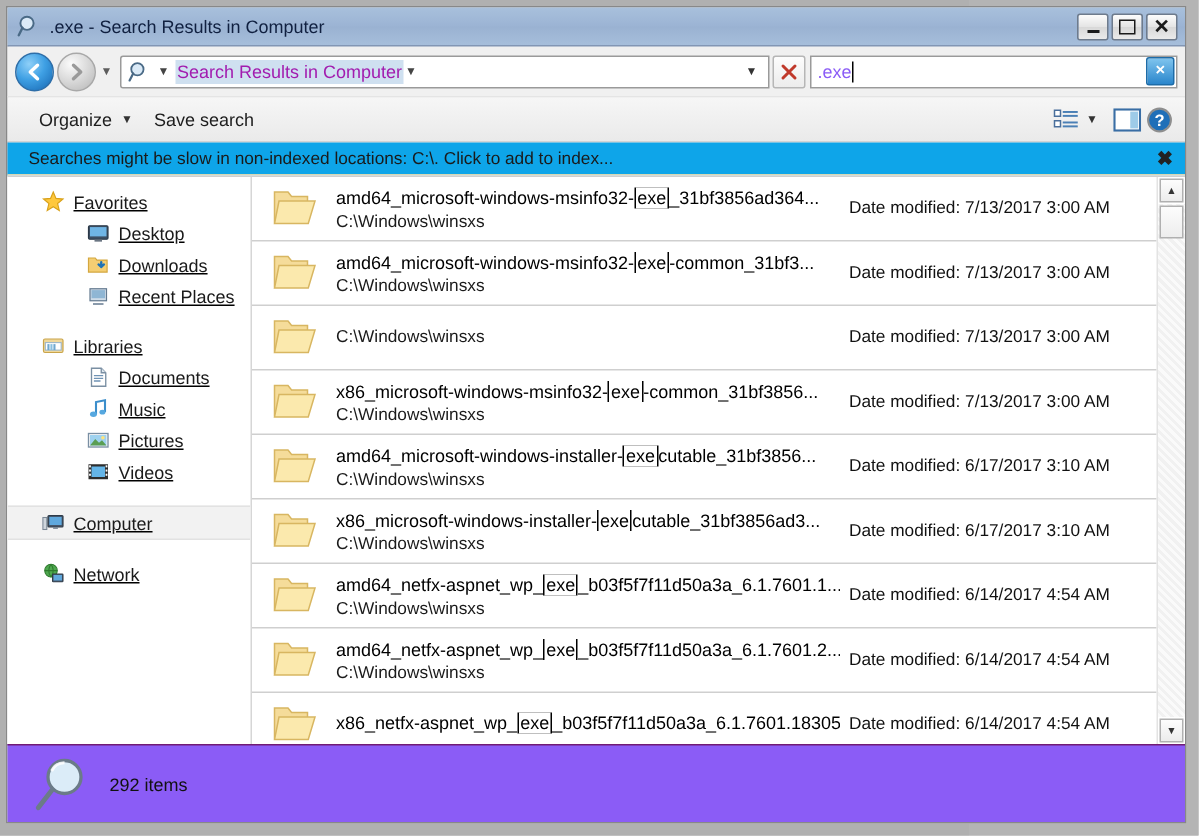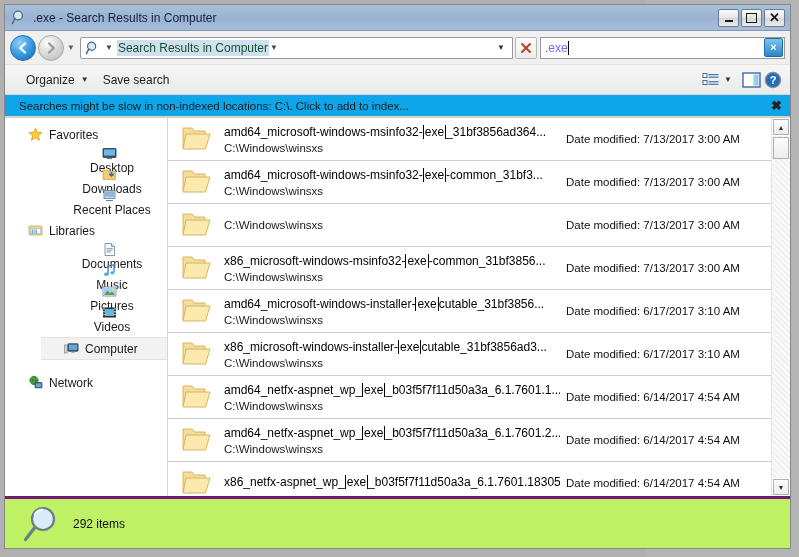--- a/index.html
+++ b/index.html
@@ -104,21 +104,21 @@
     display: flex;
     align-items: center;
     padding: 0 2px 0 4px;
     box-sizing: border-box;
     min-width: 0;
     margin-left: 2px;
   }
   .addr-icon { width: 16px; height: 16px; flex: 0 0 auto; margin-right: 3px;}
   .crumb-sep { font-size: 8px; color: #444; padding: 0 4px 0 1px; }
   .crumb-text {
-    font-size: 12px; color: #14532d;
+    font-size: 12px; color: #a21caf;
     background: #cfe0f0;
     padding: 1px 1px;
     white-space: nowrap;
   }
   .addr-spacer { flex: 1 1 auto; }
   .addr-drop { font-size: 8px; color: #333; padding: 0 5px; }
   .refresh-btn {
     width: 20px; height: 20px;
     border: 1px solid #b6b6b6;
     background: linear-gradient(to bottom,#fdfdfd,#ececec);
@@ -198,45 +198,45 @@
   .notice-text { flex: 1 1 auto; white-space: nowrap;}
   .notice-close { font-size: 13px; font-weight: bold; color:#222; padding-left:8px;}
 
   
   .body {
     flex: 1 1 auto;
     display: flex;
     min-height: 0;
     background: #fff;
     border-top: 1px solid #cfcfcf;
+    text-decoration: underline;
   }
   .sidebar {
     width: 163px;
     flex: 0 0 auto;
     background: #fff;
     border-right: 1px solid #d6d6d6;
     padding-top: 6px;
     box-sizing: border-box;
     overflow: hidden;
   }
   .side-item {
     height: 21px;
     display: flex;
     align-items: center;
     font-size: 12px;
     color: #1a1a1a;
     padding-left: 22px;
     white-space: nowrap;
   }
-  .side-item.child { padding-left: 52px; flex-direction: column; }
+  .side-item.child { padding-left: 52px; }
   .side-item.selected {
     background: #f2f2f2;
     border-top: 1px solid #e2e2e2;
     border-bottom: 1px solid #e2e2e2;
-    margin-left: 36px;
   }
   .side-icon { width: 16px; height: 16px; margin-right: 6px; flex:0 0 auto; display:flex;align-items:center;justify-content:center;}
   .side-gap { height: 12px; }
 
   
   .listwrap {
     flex: 1 1 auto;
     position: relative;
     background: #fff;
     min-width: 0;
@@ -319,22 +319,22 @@
     width: 16px; height: 22px;
     background: linear-gradient(to bottom,#fcfcfc,#ededed);
     border: 1px solid #b0b0b0;
     box-sizing: border-box;
   }
 
   
   .statusbar {
     height: 52px;
     flex: 0 0 auto;
-    background: #bef264;
-    border-top: 3px solid #701a75;
+    background: #8b5cf6;
+    border-top: 1px solid #701a75;
     display: flex;
     align-items: center;
     padding-left: 16px;
     box-sizing: border-box;
   }
   .status-icon { width: 40px; height: 40px; flex:0 0 auto; margin-right: 12px;}
   .status-text { font-size: 12px; color: #111; }
 </style>
 </head>
 <body>

